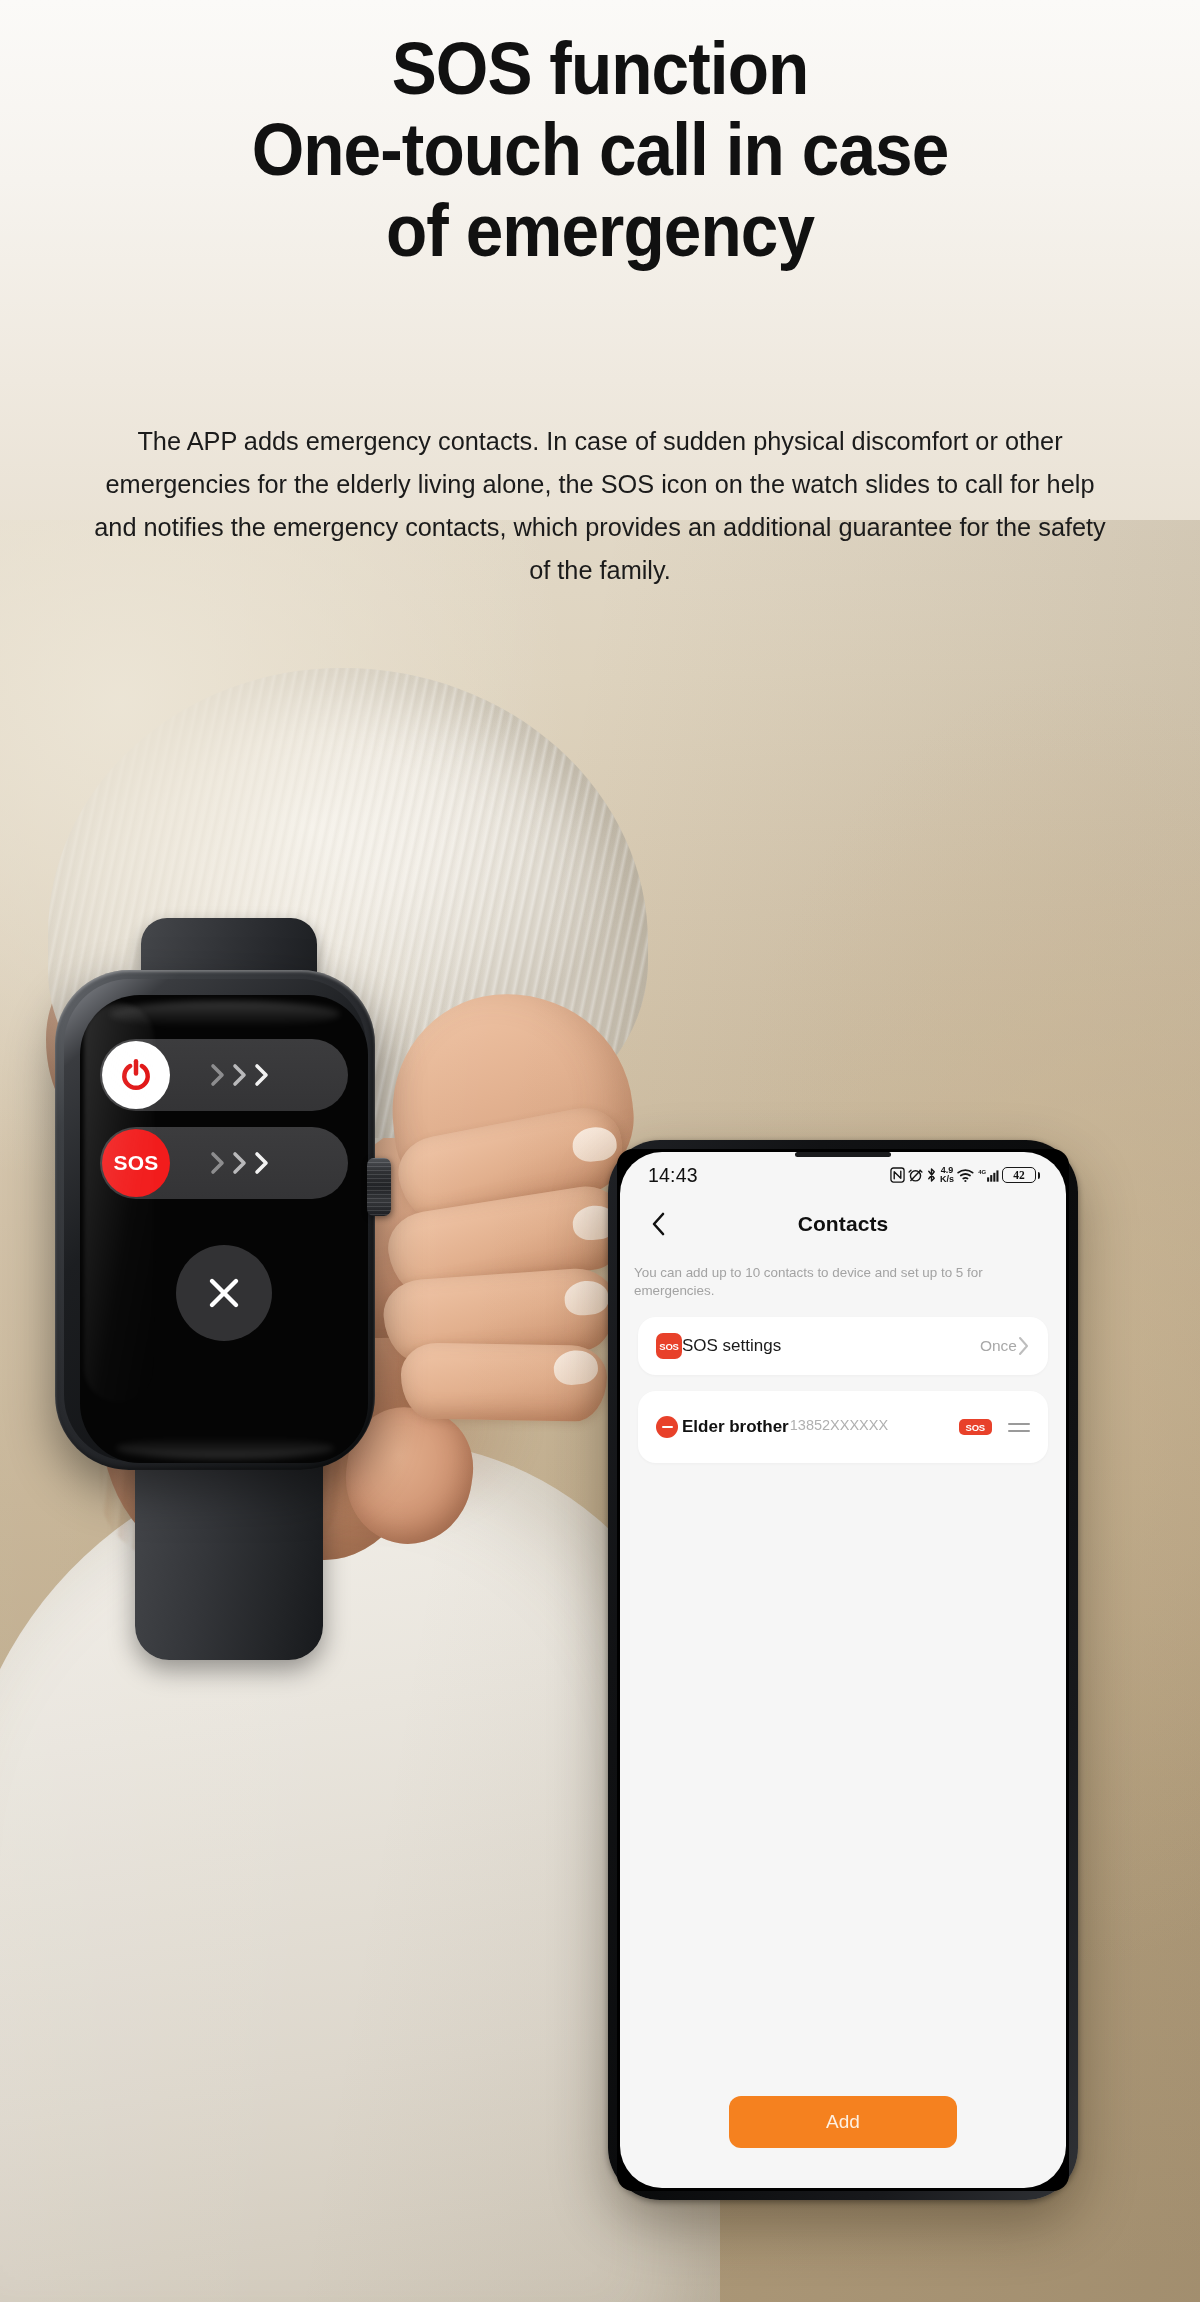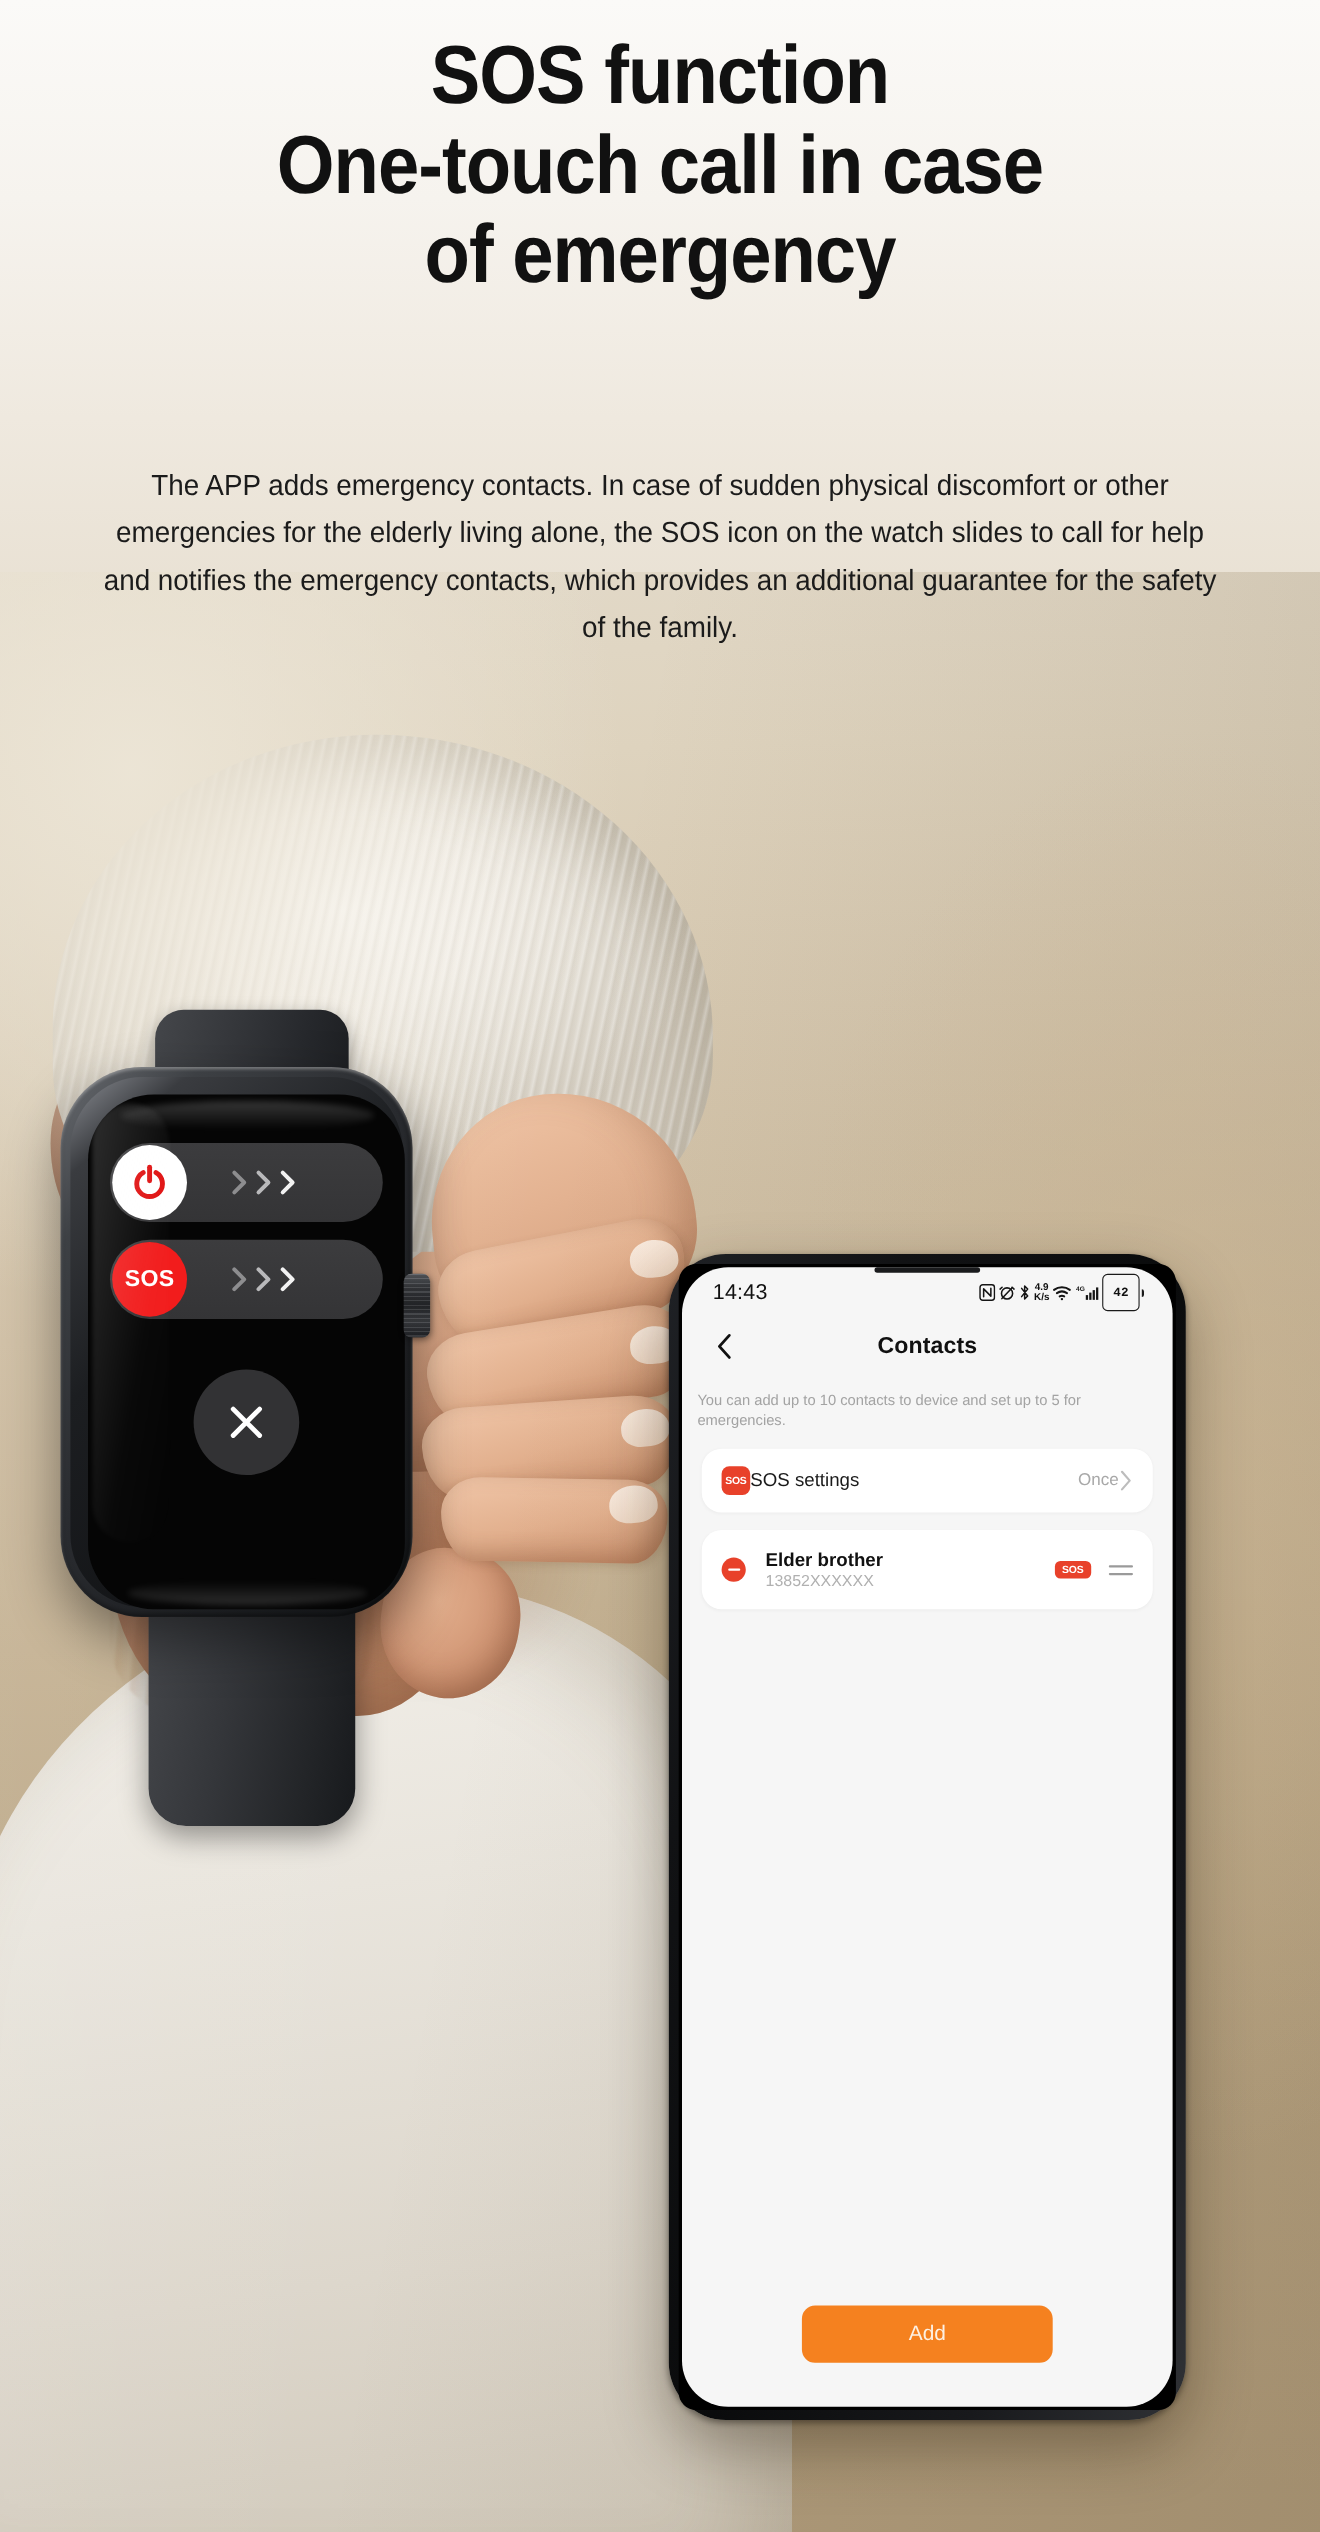--- a/index.html
+++ b/index.html
@@ -428,26 +428,26 @@
   .sb-rate {
     font-size: 9px; line-height: 1.02;
     color: #111; text-align: center;
     font-family: "Liberation Sans", sans-serif;
     font-weight: 700;
   }
   .battery {
     display: flex; align-items: center;
   }
   .battery-body {
-    width: 34px; height: 34px;
+    width: 34px; height: 16px;
     border: 1.6px solid #1a1a1a;
     border-radius: 5px;
     display:flex; align-items:center; justify-content:center;
     font-size: 11.5px; font-weight: 700; color: #111;
-    font-family: Liberation Mono, monospace;
+    font-family: Liberation Serif, serif;
   }
   .battery-cap {
     width: 2.5px; height: 7px;
     background: #1a1a1a;
     border-radius: 0 2px 2px 0;
     margin-left: 1.5px;
   }
 
   
   .navbar {
@@ -518,23 +518,23 @@
     border-radius: 50%;
     background: #e8412a;
     display:flex; align-items:center; justify-content:center;
     flex: 0 0 auto;
   }
   .minus-btn span {
     display:block; width: 11px; height: 2.2px;
     background: #fff; border-radius: 2px;
   }
   .contact-texts {
-    margin-left: 18px;
+    margin-left: 4px;
     flex: 1 1 auto;
-    display:flex; flex-direction: column; gap: 1px;
+    display:flex; flex-direction: row; gap: 1px;
   }
   .contact-name {
     font-size: 17px;
     font-weight: 700;
     color: #111;
     font-family: "Liberation Sans", sans-serif;
   }
   .contact-phone {
     font-size: 14.5px;
     color: #b0b0b0;

